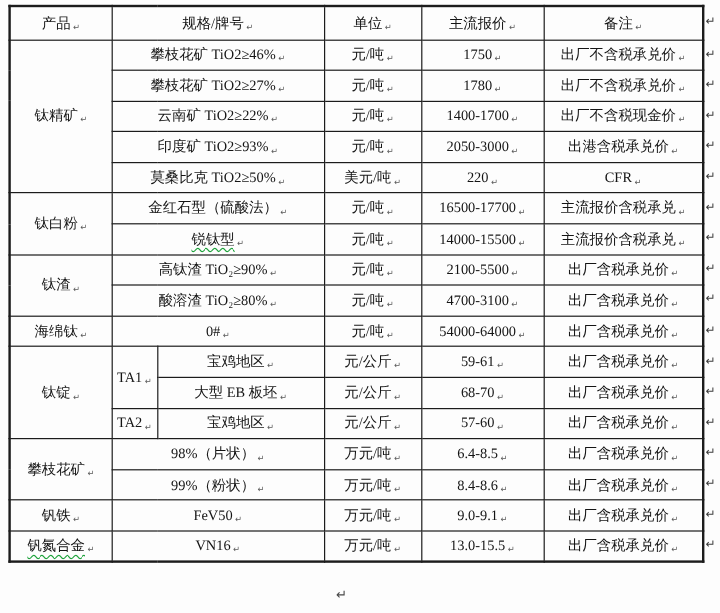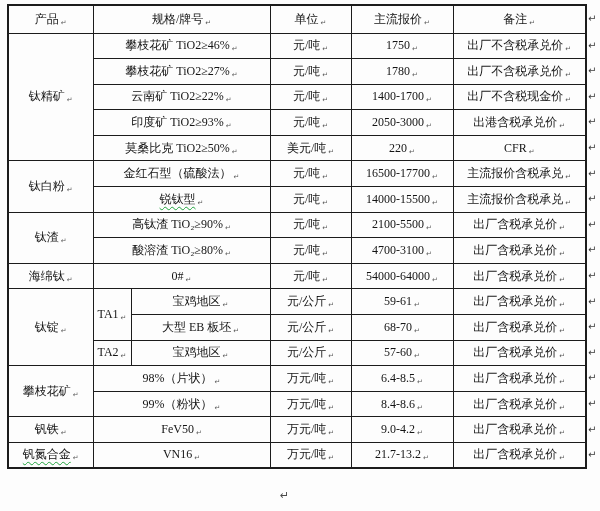--- a/index.html
+++ b/index.html
@@ -185,28 +185,28 @@
       <tr>
         <td colspan="2"><span class="t">99%（粉状）</span><span class="cm">↵</span></td>
         <td><span class="t">万元/吨</span><span class="cm">↵</span></td>
         <td><span class="t">8.4-8.6</span><span class="cm">↵</span></td>
         <td><span class="t">出厂含税承兑价</span><span class="cm">↵</span></td>
       </tr>
       <tr>
         <td><span class="t">钒铁</span><span class="cm">↵</span></td>
         <td colspan="2"><span class="t">FeV50</span><span class="cm">↵</span></td>
         <td><span class="t">万元/吨</span><span class="cm">↵</span></td>
-        <td><span class="t">9.0-4.2</span><span class="cm">↵</span></td>
+        <td><span class="t">9.0-9.1</span><span class="cm">↵</span></td>
         <td><span class="t">出厂含税承兑价</span><span class="cm">↵</span></td>
       </tr>
       <tr>
         <td><span class="t wavy">钒氮合金</span><span class="cm">↵</span></td>
         <td colspan="2"><span class="t">VN16</span><span class="cm">↵</span></td>
         <td><span class="t">万元/吨</span><span class="cm">↵</span></td>
-        <td><span class="t">21.7-13.2</span><span class="cm">↵</span></td>
+        <td><span class="t">13.0-15.5</span><span class="cm">↵</span></td>
         <td><span class="t">出厂含税承兑价</span><span class="cm">↵</span></td>
       </tr>
     </tbody>
   </table>
 
   <div class="rowmarks">
     <div class="rm hdr">↵</div>
     <div class="rm">↵</div>
     <div class="rm">↵</div>
     <div class="rm">↵</div>

